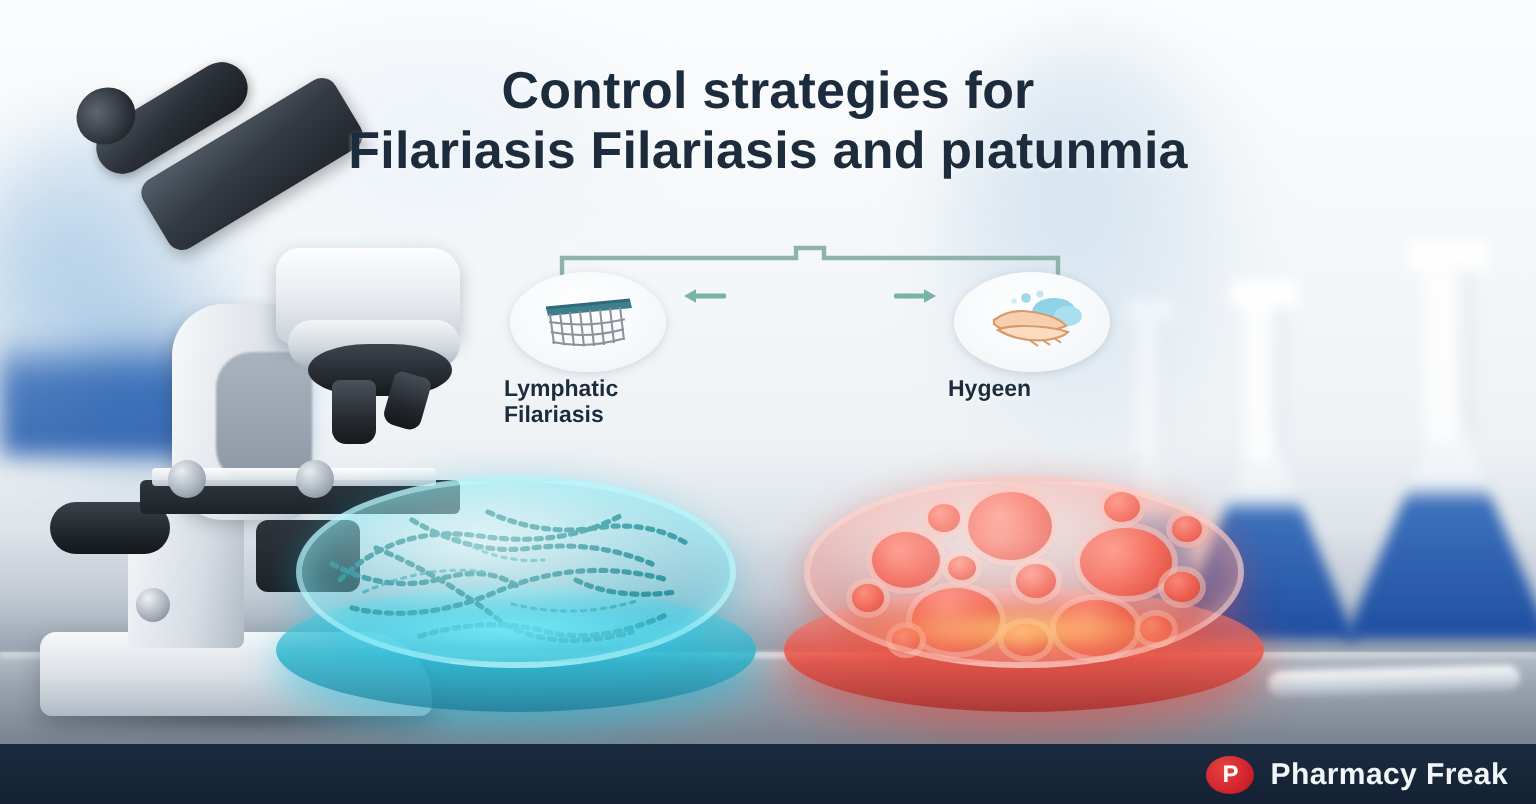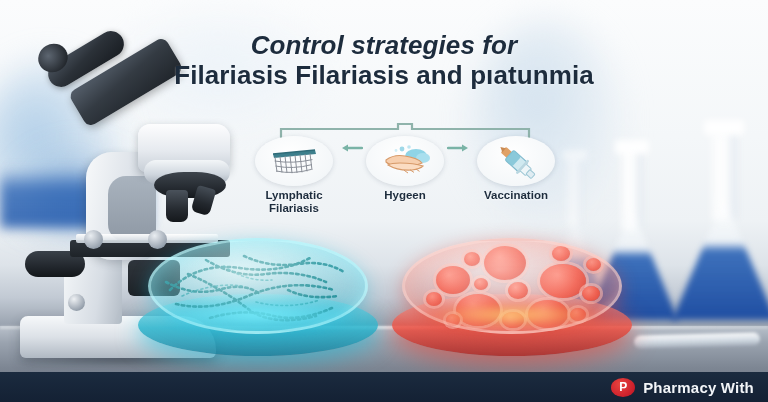--- a/index.html
+++ b/index.html
@@ -144,30 +144,30 @@
     background:radial-gradient(ellipse at 50% 50%, rgba(255,215,120,.85), rgba(240,90,60,.3) 62%, transparent 80%);
     filter:blur(4px); }
   .colony { position:absolute; border-radius:50%;
     background:radial-gradient(circle at 38% 32%, #ff8a78, #ef4a38 55%, #c8281c 100%);
     box-shadow:0 0 0 3px rgba(255,220,214,.6), 0 1px 4px rgba(150,20,14,.4); }
 
   
   .title { position:absolute; left:0; right:0; top:30px; text-align:center; z-index:6; }
   .tline { font-weight:bold; color:#1d2c3d; letter-spacing:.1px; line-height:1.16;
     text-shadow:0 1px 2px rgba(255,255,255,.55); }
-  .t1 { font-size:26px;font-style:italic; }
+  .t1 { font-size:26px; }
   .t2 { font-size:26px; }
   .t3 { font-size:24px; margin-top:1px; }
 
   
   .flow { position:absolute; left:252px; top:122px; width:306px; height:96px; z-index:6; }
   .bracket { position:absolute; left:26px; top:0; width:254px; height:16px; }
   .steps { position:absolute; left:0; top:14px; width:306px; height:82px;
     display:flex; align-items:flex-start; justify-content:space-between; }
-  .step { width:84px; text-align:center; position:relative; }
+  .step { width:84px; position:relative; }
   .bubble { width:78px; height:50px; margin:0 auto; border-radius:50%;
     background:radial-gradient(ellipse at 45% 35%, #ffffff, #f4f7f9 72%, #e8edf1);
     box-shadow:0 1px 5px rgba(60,80,100,.18); display:flex; align-items:center; justify-content:center; }
   .steplabel { margin-top:3px; font-size:11.5px; font-weight:bold; color:#1d2c3d; line-height:1.12;
     text-shadow:0 1px 2px rgba(255,255,255,.7); }
   .arrow { position:absolute; top:20px; width:22px; height:12px; }
   .arrowL { left:89px; }
   .arrowR { left:195px; }
 
   
@@ -296,36 +296,20 @@
             <g stroke="#d79a69" stroke-width="1" fill="none">
               <path d="M26,26.2 L30,29"></path>
                 <path d="M32,25.8 L36,28.4"></path>
               <path d="M38,25 L41.5,27.4"></path>
             </g>
           </svg>
         </div>
         <div class="steplabel" style="white-space:pre-line">Hygeen</div>
       </div>
 
-      <div class="step">
-        <div class="bubble">
-          <svg width="48" height="40" viewBox="0 0 48 40">
-            <g transform="rotate(42 24 20)">
-              <rect x="7" y="16" width="9" height="8" rx="1.5" fill="#e0a166"></rect>
-              <path d="M3,20 L8,17.4 L8,22.6 Z" fill="#c98a52"></path>
-              <rect x="15" y="13.5" width="19" height="13" rx="2.2" fill="#cfe9f0" stroke="#7fb9cc" stroke-width="1.2"></rect>
-              <rect x="15" y="13.5" width="10" height="13" rx="2.2" fill="#7ec3d6" opacity=".85"></rect>
-              <rect x="33" y="15.5" width="8" height="9" rx="1.4" fill="#eef6f9" stroke="#9cc6d4" stroke-width="1"></rect>
-              <rect x="40" y="17" width="7" height="6" rx="1.2" fill="#dfecf2" stroke="#9cc6d4" stroke-width="1"></rect>
-              <rect x="31.5" y="11" width="2.6" height="18" rx="1.2" fill="#b9d6e0"></rect>
-            </g>
-          </svg>
-        </div>
-        <div class="steplabel" style="white-space:pre-line">Vaccination</div>
-      </div>
 
     </div>
   </div>
 
   <div class="dish dishL">
     <div class="base-plate"></div>
     <svg style="position:absolute;left:6px;top:0;width:220px;height:96px" viewBox="0 0 220 96">
       <g fill="none" stroke="#0f6e72" stroke-width="2.6" stroke-linecap="round" stroke-dasharray="2.6 3.2" opacity=".92">
         <path d="M22,52 Q50,24 92,30 Q132,36 162,20"></path>
         <path d="M28,66 Q62,74 100,58 Q142,40 186,52"></path>
@@ -365,17 +349,17 @@
       <div class="colony" style="left:168px; top:70px; width:16px; height:13px;"></div>
       <div class="colony" style="left:72px;  top:40px; width:14px; height:12px;"></div>
     </div>
     <div class="lid"></div>
     <div class="glow"></div>
   </div>
 
   <div class="footer">
     <div class="brand">
       <div class="brandmark">P</div>
-      <div class="brandname">Pharmacy With</div>
+      <div class="brandname">Pharmacy Freak</div>
     </div>
   </div>
 
 </div>
 
 </body></html>

